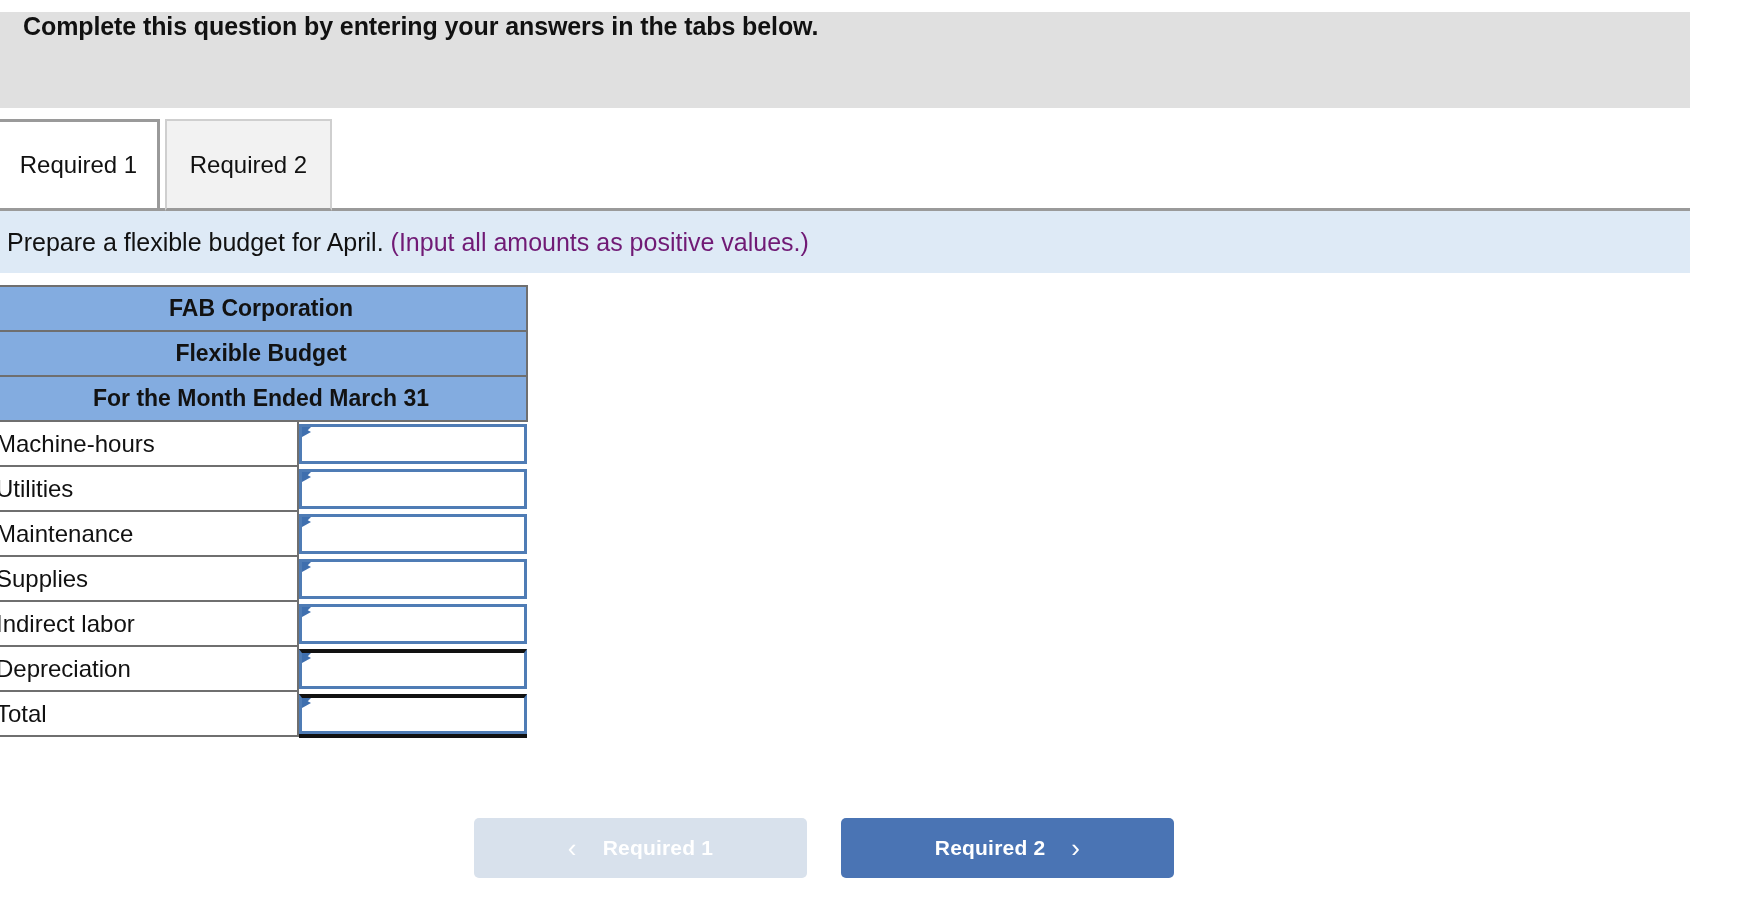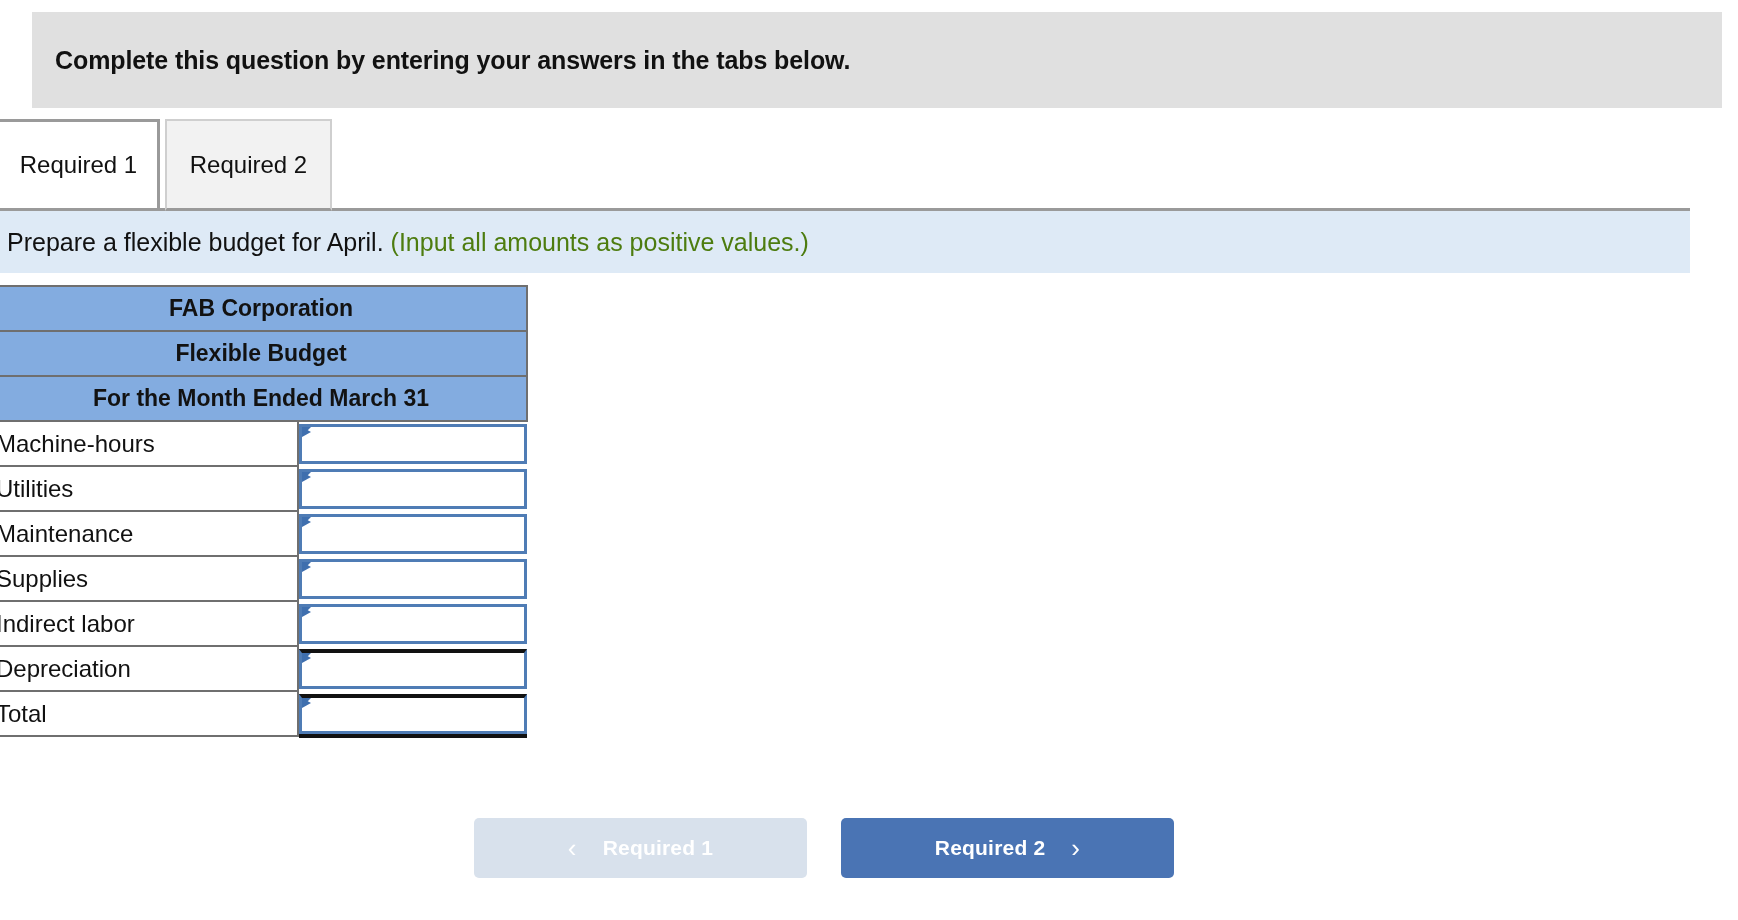--- a/index.html
+++ b/index.html
@@ -17,22 +17,20 @@
 
   
   .banner {
     position: absolute;
     left: 0;
     top: 12px;
     width: 1690px;
     height: 96px;
     background: #e0e0e0;
     display: flex;
-    align-items: center;
-    margin-left: 32px;
   }
   .banner-text {
     font-size: 25px;
     font-weight: bold;
     color: #111111;
     padding-left: 23px;
     letter-spacing: -0.1px;
   }
 
   
@@ -94,21 +92,21 @@
     display: flex;
     align-items: center;
   }
   .instruction-text {
     font-size: 25px;
     color: #111111;
     padding-left: 7px;
     white-space: nowrap;
   }
   .instruction-note {
-    color: #4d7c0f;
+    color: #701a75;
   }
 
   
   .sheet {
     position: absolute;
     left: -4px;
     top: 285px;
     width: 531px;
     border-collapse: collapse;
     table-layout: fixed;

